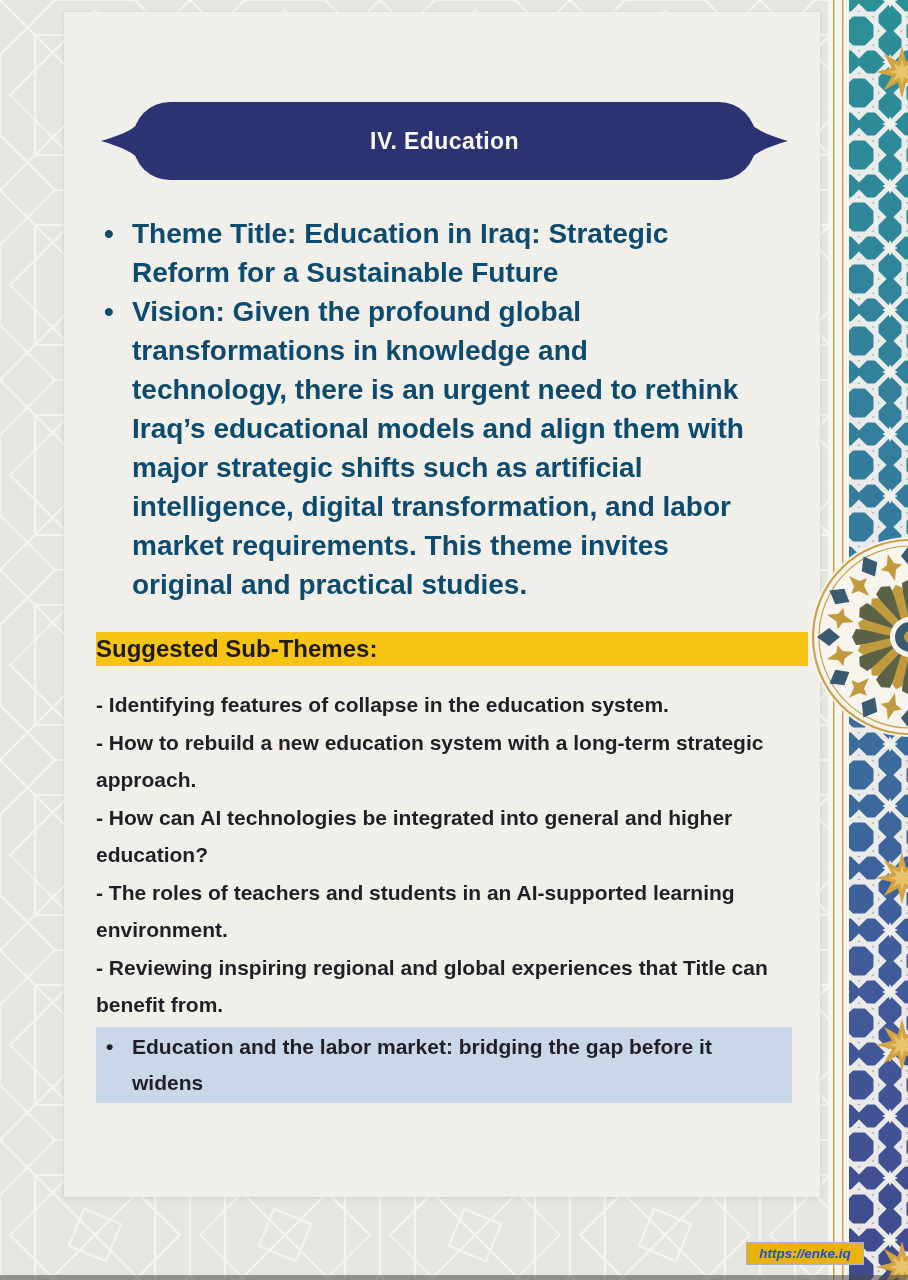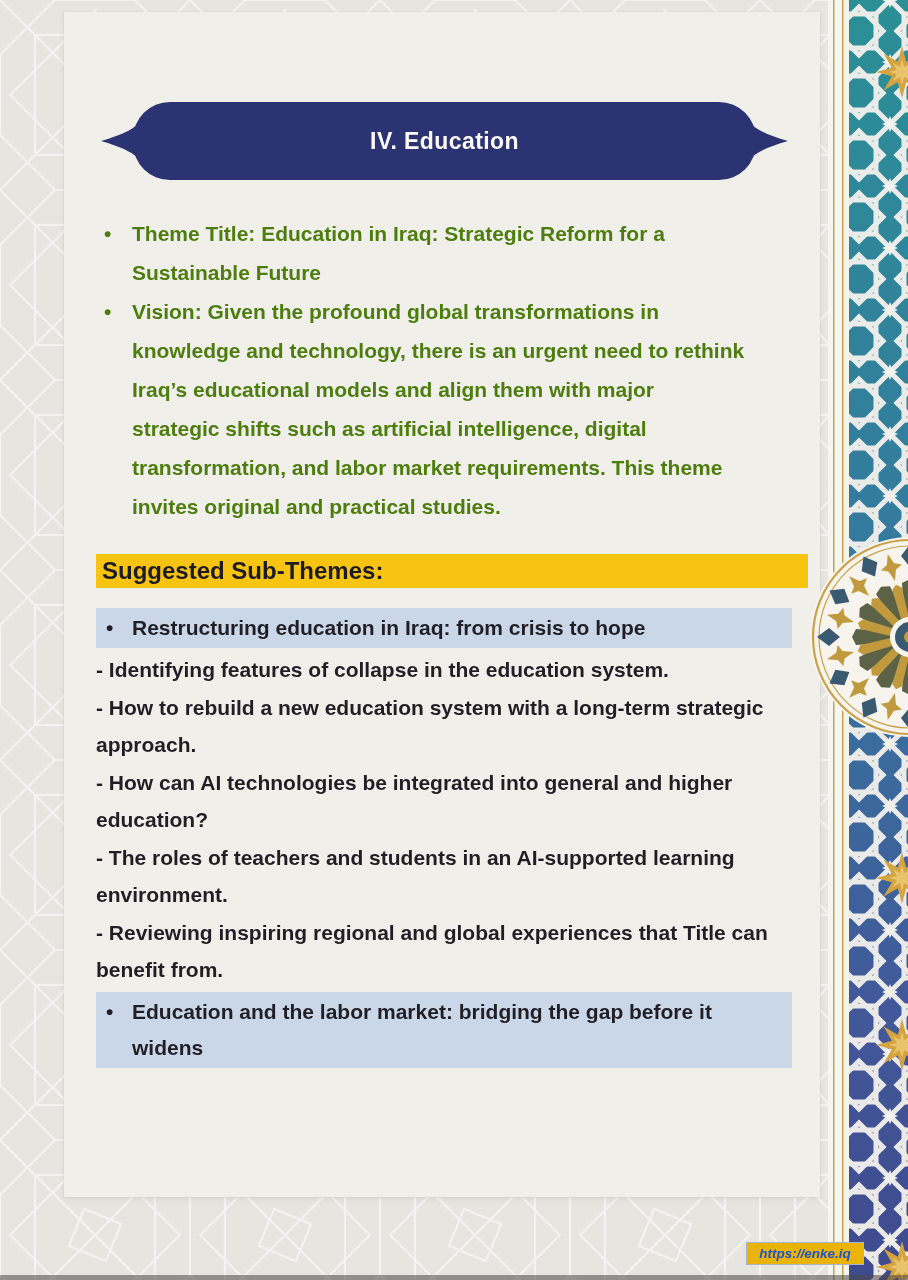--- a/index.html
+++ b/index.html
@@ -17,27 +17,27 @@
   .banner{position:relative;margin:90px 0 0 35px;width:691px;height:78px;}
   .banner svg{position:absolute;left:0;top:0;}
   .banner-title{
     position:absolute;left:0;top:0;width:100%;height:100%;
     display:flex;align-items:center;justify-content:center;
     color:#fbfaf7;font-weight:bold;font-size:23px;letter-spacing:.4px;
   }
   .intro{list-style:none;margin:34px 0 0 38px;padding:0;width:645px;}
   .intro li{
     position:relative;padding-left:30px;
-    font-weight:bold;font-size:21px;line-height:39px;color:#4d7c0f;
+    font-weight:bold;font-size:28px;line-height:39px;color:#0c4a6e;
   }
   .intro li::before{content:"\2022";position:absolute;left:2px;top:0;}
   .yellow-heading{
     margin:28px 12px 0 32px;height:34px;background:#f6c411;
     color:#1d1b20;font-weight:bold;font-size:24px;line-height:34px;
-    padding-left:6px;box-sizing:border-box;
+    box-sizing:border-box;
   }
   .subthemes{margin:20px 28px 0 32px;}
   .theme-row{
     position:relative;width:696px;box-sizing:border-box;
     background:#c9d7e9;margin:3px 0;
     padding:2px 16px 2px 36px;
     font-weight:bold;font-size:21px;line-height:36px;color:#211f25;
   }
   .theme-row::before{content:"\2022";position:absolute;left:10px;top:2px;line-height:36px;}
   .detail{
@@ -136,21 +136,20 @@
   </div>
 
   <ul class="intro">
     <li>Theme Title: Education in Iraq: Strategic Reform for a Sustainable Future</li>
     <li>Vision: Given the profound global transformations in knowledge and technology, there is an urgent need to rethink Iraq’s educational models and align them with major strategic shifts such as artificial intelligence, digital transformation, and labor market requirements. This theme invites original and practical studies.</li>
   </ul>
 
   <div class="yellow-heading">Suggested Sub-Themes:</div>
 
   <div class="subthemes">
-    <div class="theme-row">Restructuring education in Iraq: from crisis to hope</div>
     <div class="detail">- Identifying features of collapse in the education system.</div>
     <div class="detail">- How to rebuild a new education system with a long-term strategic approach.</div>
     <div class="detail">- How can AI technologies be integrated into general and higher education?</div>
     <div class="detail">- The roles of teachers and students in an AI-supported learning environment.</div>
     <div class="detail">- Reviewing inspiring regional and global experiences that Title can benefit from.</div>
     <div class="theme-row">Education and the labor market: bridging the gap before it widens</div>
   </div>
 
 </div>
 

